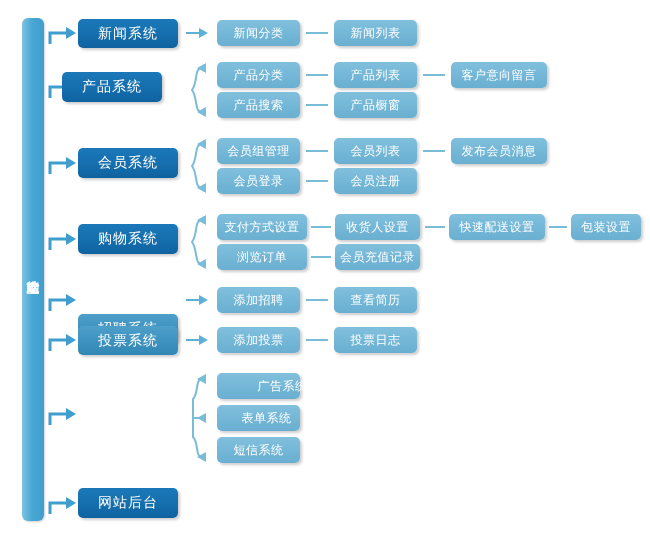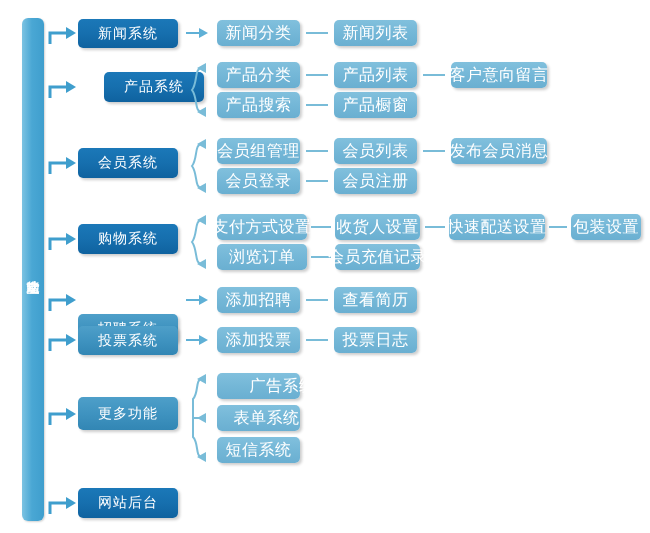--- a/index.html
+++ b/index.html
@@ -71,21 +71,21 @@
   }
   
   .node.mid {
     background: linear-gradient(to bottom, #4e9fc9 0%, #3f93c0 50%, #3286b4 100%);
     font-size: 14px;
     letter-spacing: 1px;
   }
   
   .node.secondary {
     background: linear-gradient(to bottom, #81c0dd 0%, #74b7d7 50%, #6aafd1 100%);
-    font-size: 16px;
+    font-size: 12px;
     letter-spacing: 0.5px;
   }
 
   
   .conn {
     position: absolute;
     pointer-events: none;
   }
   .dash {
     position: absolute;
@@ -121,31 +121,30 @@
       <path d="M20,233 L30,239 L20,245 Z"></path>
       <path d="M20,294 L30,300 L20,306 Z"></path>
       <path d="M20,334 L30,340 L20,346 Z"></path>
       <path d="M20,408 L30,414 L20,420 Z"></path>
       <path d="M20,497 L30,503 L20,509 Z"></path>
     </g>
   </svg>
 
   <div class="node primary" style="left:78px; top:19px; width:100px; height:29px;">新闻系统</div>
 
-  <div class="node primary" style="left:62px; top:72px; width:100px; height:30px;margin-left:42px;">产品系统</div>
+  <div class="node primary" style="left:62px; top:72px; width:100px; height:30px;">产品系统</div>
 
   <div class="node primary" style="left:78px; top:148px; width:100px; height:30px;">会员系统</div>
 
   <div class="node primary" style="left:78px; top:224px; width:100px; height:30px;">购物系统</div>
 
   <div class="node mid" style="left:78px; top:286px; width:100px; height:29px;margin-top:28px;">招聘系统</div>
 
   <div class="node mid" style="left:78px; top:326px; width:100px; height:29px;">投票系统</div>
 
-  <div class="node mid" style="left:78px; top:397px; width:100px; height:33px;">更多功能</div>
 
   <div class="node primary" style="left:78px; top:488px; width:100px; height:30px;">网站后台</div>
 
   <svg class="conn" style="left:186px; top:26px; width:28px; height:16px;">
     <g stroke="#5fb0d6" stroke-width="2" fill="none">
       <path d="M0,7 L13,7"></path>
     </g>
     <path d="M13,2 L22,7 L13,12 Z" fill="#5fb0d6"></path>
   </svg>
 

